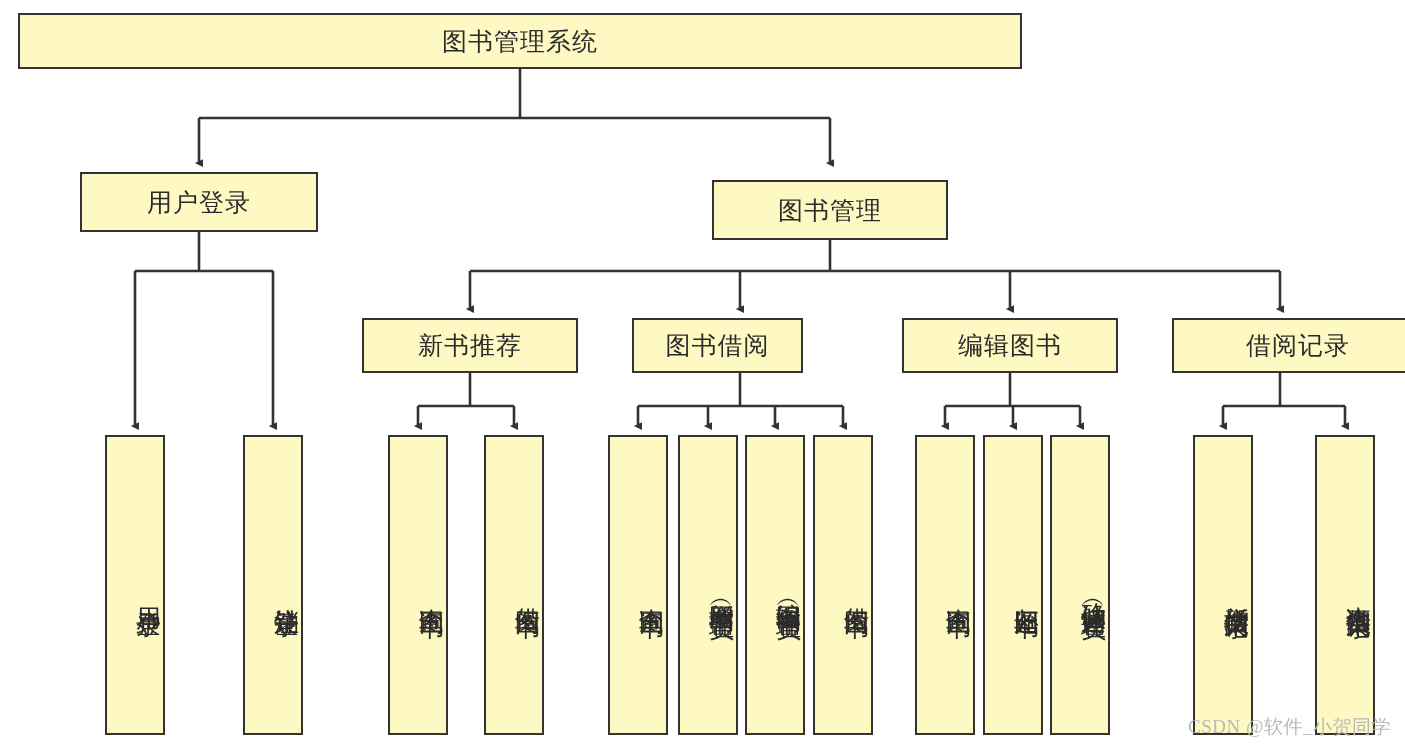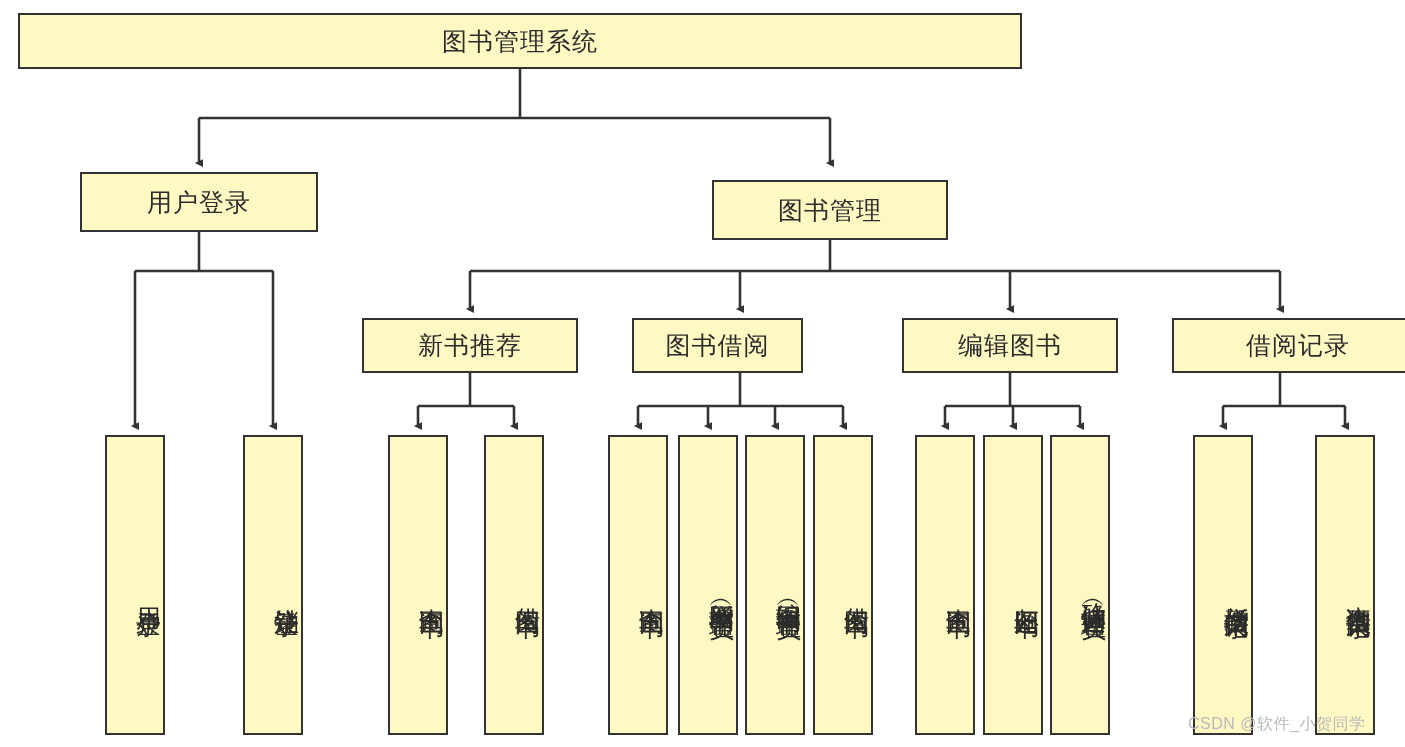--- a/index.html
+++ b/index.html
@@ -49,24 +49,25 @@
   }
   #edges {
     position: absolute;
     left: 0; top: 0;
     width: 1405px; height: 747px;
     pointer-events: none;
   }
   .watermark {
     position: absolute;
     left: 1188px; top: 714px;
-    font-size: 16px;
+    font-size: 19px;
     color: #b9b9b9;
     letter-spacing: 0.5px;
     white-space: nowrap;
+    font-family: Liberation Serif, serif;
   }
 </style>
 </head>
 <body>
 
 <div id="diagram">
 
   <svg id="edges" viewBox="0 0 1405 747" xmlns="http://www.w3.org/2000/svg">
     <defs>
       <marker id="arrow" markerWidth="9" markerHeight="9" refX="4.2" refY="4.4" orient="auto" markerUnits="userSpaceOnUse">

